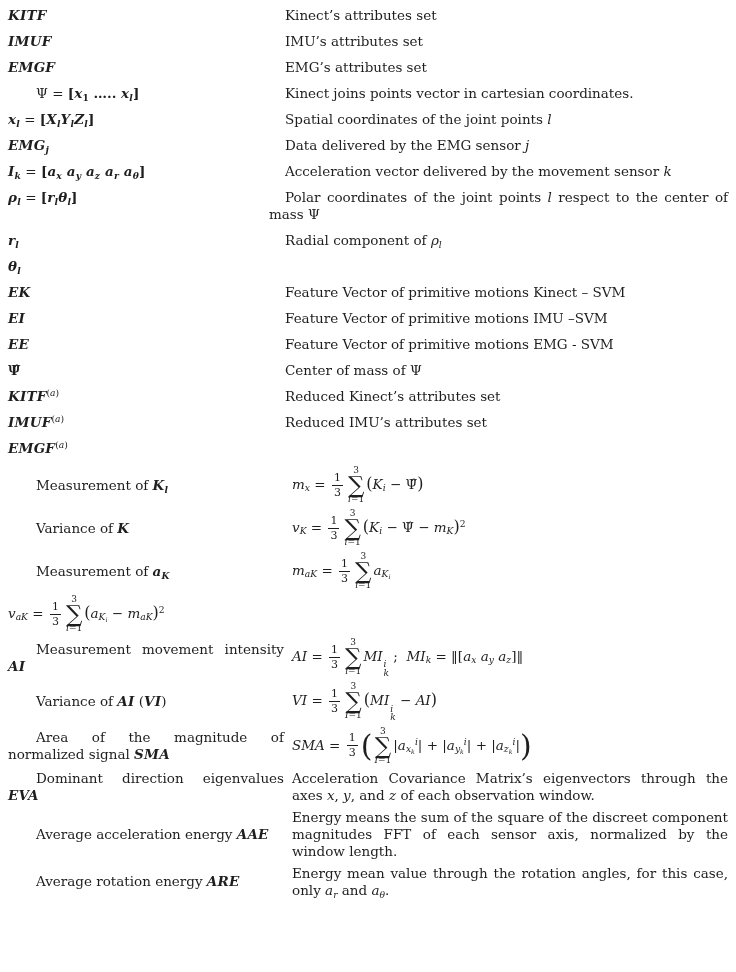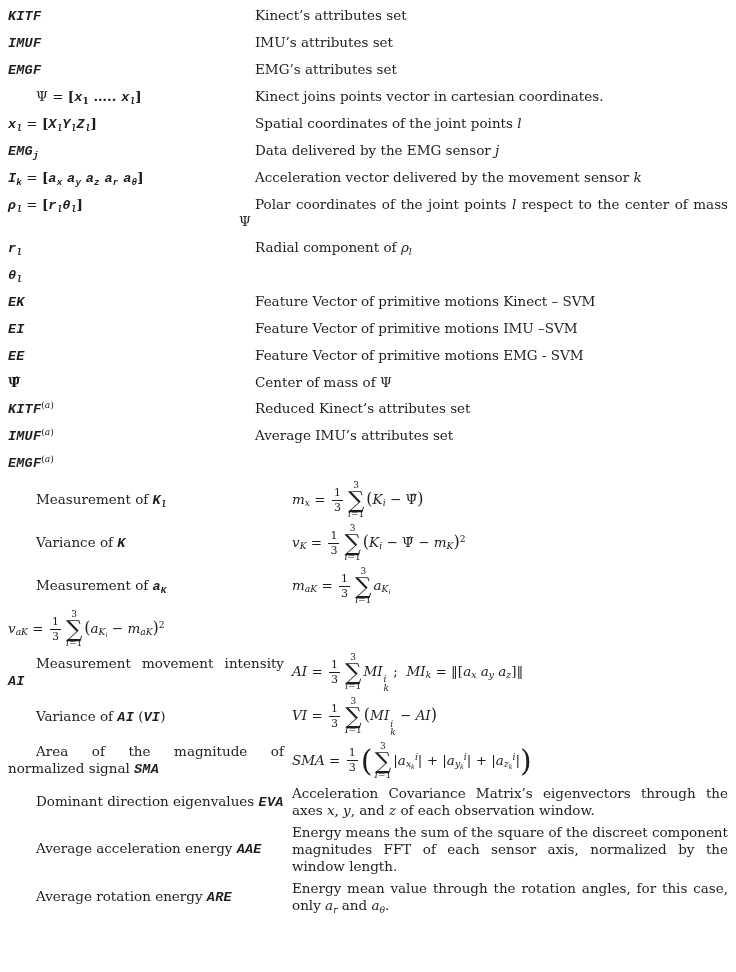--- a/index.html
+++ b/index.html
@@ -7,29 +7,29 @@
     width:736px;height:972px;overflow:hidden;
     background:#ffffff;color:#1e1e1e;
     font-family:"DejaVu Serif","Liberation Serif",serif;
     font-size:13.5px;line-height:17px;
   }
   .page{padding:7px 8px 0 8px;}
   .row{display:flex;align-items:flex-start;}
   
   .sec-a{margin-bottom:9px;}
   .sec-a .sym{flex:0 0 225px;padding-right:6px;}
-  .sec-a .desc{flex:1;text-indent:16px;text-align:justify;}
+  .sec-a .desc{flex:1;text-indent:16px;text-align:justify;margin-left:30px;}
   .sym.indent{text-indent:28px;}
   
   .sec-b{margin-bottom:5px;align-items:center;}
   .sec-b .sym{flex:0 0 276px;padding-right:8px;text-indent:28px;text-align:justify;}
   .sec-b .desc{flex:1;text-align:justify;text-indent:0;}
   sub{font-size:68%;vertical-align:-0.28em;line-height:0;}
   sup{font-size:68%;vertical-align:0.5em;line-height:0;}
-  b i, i b{letter-spacing:0.2px;font-family:Liberation Mono, monospace;}
+  b i, i b{letter-spacing:0.2px;}
   
   .frac{display:inline-flex;flex-direction:column;align-items:center;vertical-align:middle;margin:0 3px 0 2px;line-height:1;}
   .frac .fn{font-size:11px;line-height:12px;padding:0 2px 1px;border-bottom:1px solid #1e1e1e;}
   .frac .fd{font-size:11px;line-height:12px;padding-top:1px;}
   
   .sum{display:inline-flex;flex-direction:column;align-items:center;vertical-align:middle;margin:0 2px;line-height:1;}
   .sum .sl{font-size:9px;line-height:9px;white-space:nowrap;}
   .sum .sg{font-size:23px;line-height:20px;}
   
   .ss{display:inline-flex;flex-direction:column;align-items:flex-start;vertical-align:-0.5em;line-height:1;margin-left:1px;}
@@ -96,21 +96,21 @@
     <div class="row sec-a">
       <div class="cell sym"><b>Ψ̂</b></div>
       <div class="cell desc">Center of mass of Ψ</div>
     </div>
     <div class="row sec-a">
       <div class="cell sym"><b><i>KITF</i></b><sup>(<i>a</i>)</sup></div>
       <div class="cell desc">Reduced Kinect’s attributes set</div>
     </div>
     <div class="row sec-a">
       <div class="cell sym"><b><i>IMUF</i></b><sup>(<i>a</i>)</sup></div>
-      <div class="cell desc">Average IMU’s attributes set</div>
+      <div class="cell desc">Reduced IMU’s attributes set</div>
     </div>
     <div class="row sec-a">
       <div class="cell sym"><b><i>EMGF</i></b><sup>(<i>a</i>)</sup></div>
     </div>
     <div class="row sec-b">
       <div class="cell sym">Measurement of <b><i>K</i><sub><i>l</i></sub></b></div>
       <div class="cell desc"><i>m</i><sub><i>x</i></sub> = <span class="frac">
           <span class="fn">1</span>
           <span class="fd">3</span>
         </span><span class="sum">

